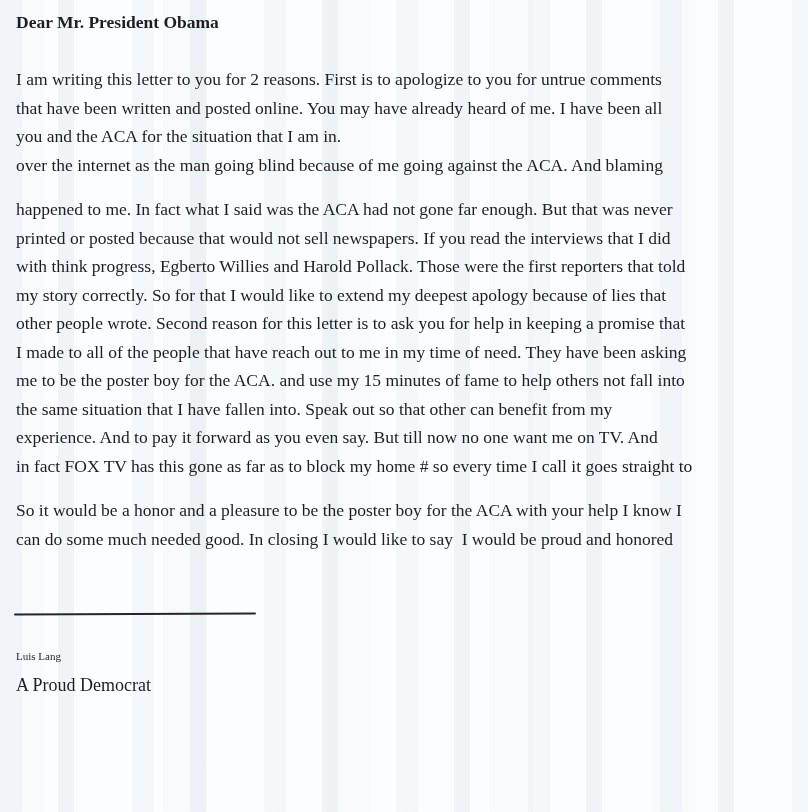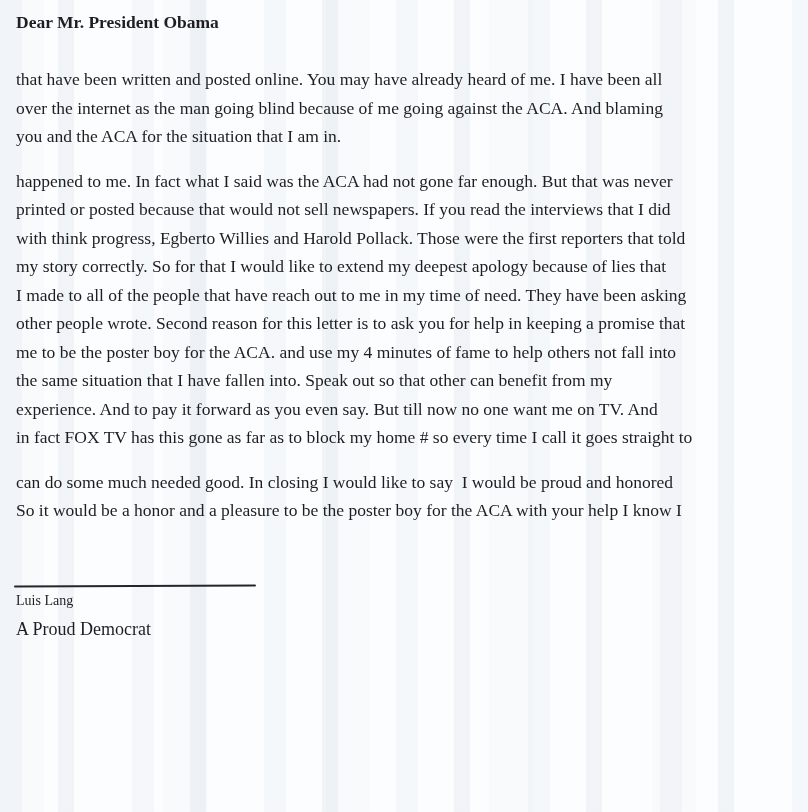--- a/index.html
+++ b/index.html
@@ -46,59 +46,61 @@
   .sig-rule {
     width: 242px;
     height: 2px;
     background: #26262a;
     margin-top: 60px;
     margin-left: -2px;
     transform: rotate(-0.2deg);
     border-radius: 1px;
   }
   .sig-name {
-    font-size: 14px;
+    margin-top: 27px;
+    font-size: 11px;
     line-height: 28.5px;
     white-space: pre;
   }
   .sig-title {
     font-size: 18px;
     line-height: 28.5px;
     white-space: pre;
   }
 </style>
 </head>
 <body>
 
 <div class="page">
 
   <div class="salutation">Dear Mr. President Obama</div>
 
   <div class="para">
+    <div class="line">I am writing this letter to you for 2 reasons. First is to apologize to you for untrue comments</div>
     <div class="line">that have been written and posted online. You may have already heard of me. I have been all</div>
+    <div class="line">you and the ACA for the situation that I am in.</div>
     <div class="line">over the internet as the man going blind because of me going against the ACA. And blaming</div>
-    <div class="line">you and the ACA for the situation that I am in.</div>
   </div>
 
   <div class="para">
     <div class="line">happened to me. In fact what I said was the ACA had not gone far enough. But that was never</div>
     <div class="line">printed or posted because that would not sell newspapers. If you read the interviews that I did</div>
     <div class="line">with think progress, Egberto Willies and Harold Pollack. Those were the first reporters that told</div>
     <div class="line">my story correctly. So for that I would like to extend my deepest apology because of lies that</div>
+    <div class="line">other people wrote. Second reason for this letter is to ask you for help in keeping a promise that</div>
     <div class="line">I made to all of the people that have reach out to me in my time of need. They have been asking</div>
-    <div class="line">other people wrote. Second reason for this letter is to ask you for help in keeping a promise that</div>
-    <div class="line">me to be the poster boy for the ACA. and use my 4 minutes of fame to help others not fall into</div>
+    <div class="line">me to be the poster boy for the ACA. and use my 15 minutes of fame to help others not fall into</div>
     <div class="line">the same situation that I have fallen into. Speak out so that other can benefit from my</div>
     <div class="line">experience. And to pay it forward as you even say. But till now no one want me on TV. And</div>
     <div class="line">in fact FOX TV has this gone as far as to block my home # so every time I call it goes straight to</div>
   </div>
 
   <div class="para">
+    <div class="line">So it would be a honor and a pleasure to be the poster boy for the ACA with your help I know I</div>
     <div class="line">can do some much needed good. In closing I would like to say  I would be proud and honored</div>
-    <div class="line">So it would be a honor and a pleasure to be the poster boy for the ACA with your help I know I</div>
   </div>
 
   <div class="sig-rule"></div>
 
   <div class="sig-name">Luis Lang</div>
   <div class="sig-title">A Proud Democrat</div>
 
 </div>
 
 </body></html>

